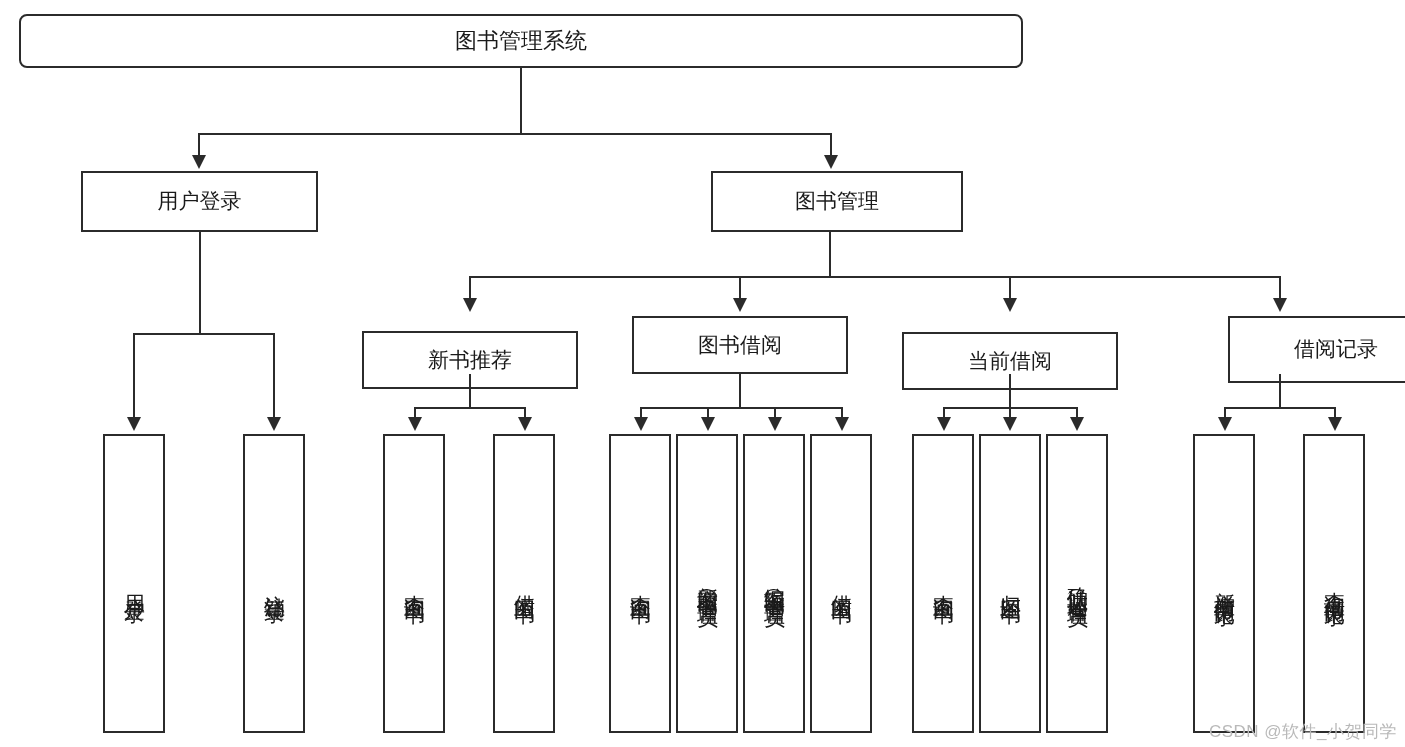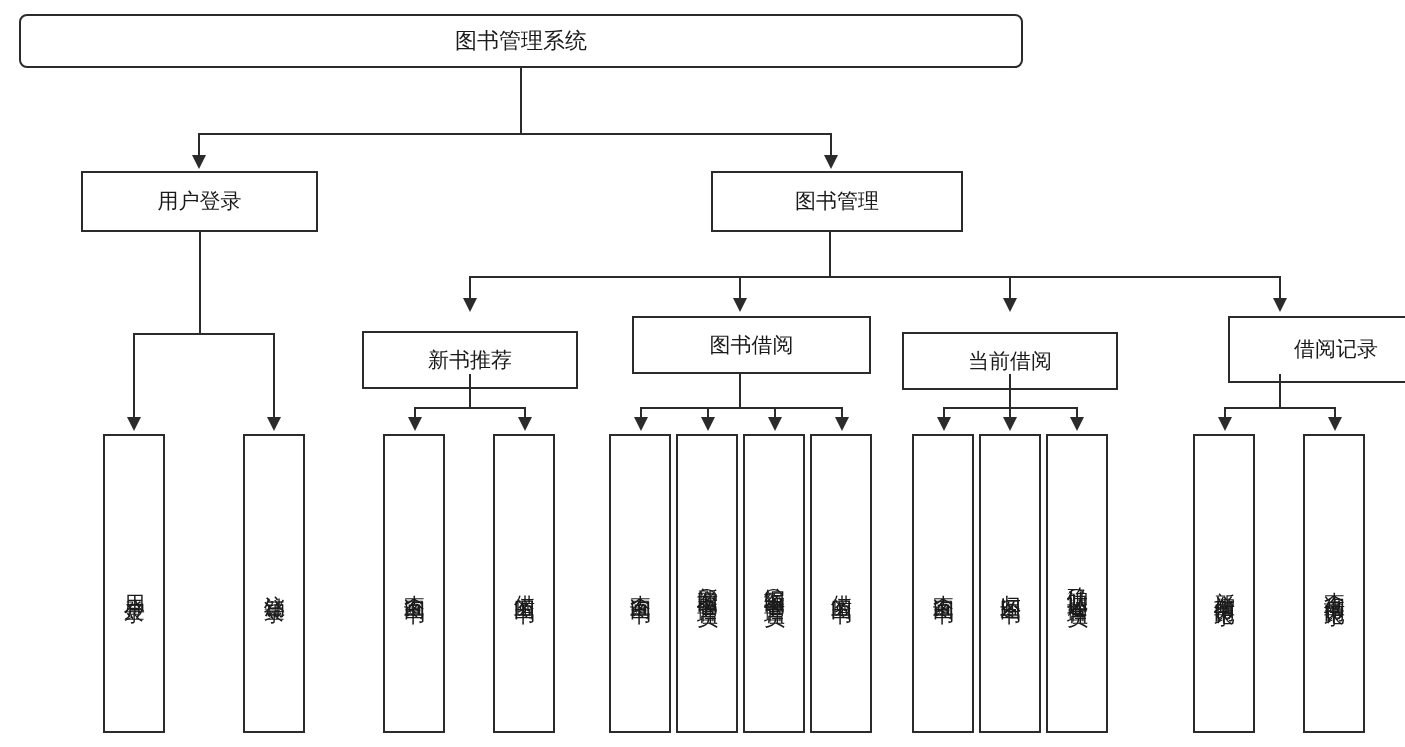--- a/index.html
+++ b/index.html
@@ -116,21 +116,21 @@
   <div class="vline" style="left:739px; top:276px; width:2px; height:24px;"></div>
   <div class="arrow" style="left:733px; top:298px;"></div>
   <div class="vline" style="left:1009px; top:276px; width:2px; height:24px;"></div>
   <div class="arrow" style="left:1003px; top:298px;"></div>
   <div class="vline" style="left:1279px; top:276px; width:2px; height:24px;"></div>
   <div class="arrow" style="left:1273px; top:298px;"></div>
 
   <div class="node h" style="left:362px; top:331px; width:216px; height:58px;">
     <span>新书推荐</span>
   </div>
-  <div class="node h" style="left:632px; top:316px; width:239px; height:58px;font-family:Liberation Serif, serif;">
+  <div class="node h" style="left:632px; top:316px; width:216px; height:58px;font-family:Liberation Serif, serif;">
     <span>图书借阅</span>
   </div>
   <div class="node h" style="left:902px; top:332px; width:216px; height:58px;">
     <span>当前借阅</span>
   </div>
   <div class="node h" style="left:1196px; top:316px; width:216px; height:67px;margin-left:32px;">
     <span>借阅记录</span>
   </div>
 
   <div class="vline" style="left:469px; top:374px; width:2px; height:34px;"></div>
@@ -204,14 +204,15 @@
     <span class="vtxt">确认归还（管理员）</span>
   </div>
 
   <div class="node v" style="left:1193px; top:434px; width:62px; height:299px;">
     <span class="vtxt">新增借阅记录</span>
   </div>
   <div class="node v" style="left:1303px; top:434px; width:62px; height:299px;">
     <span class="vtxt">查询借阅记录</span>
   </div>
 
+  <div id="watermark">CSDN @软件_小贺同学</div>
 
 </div>
 
 </body></html>

